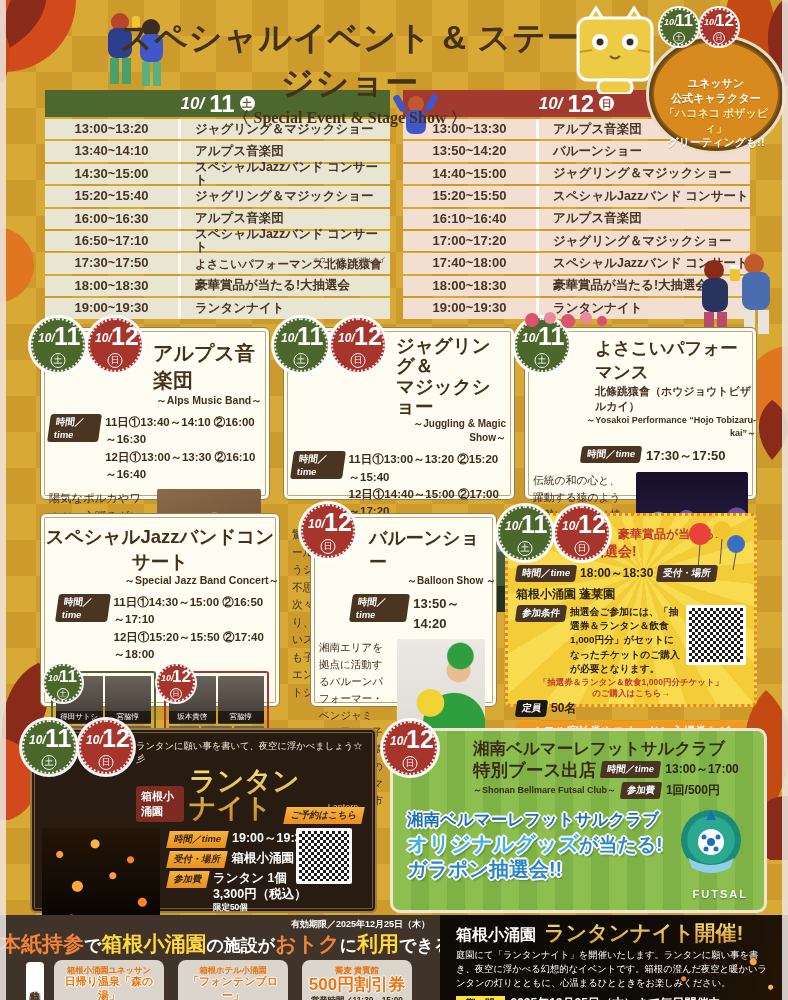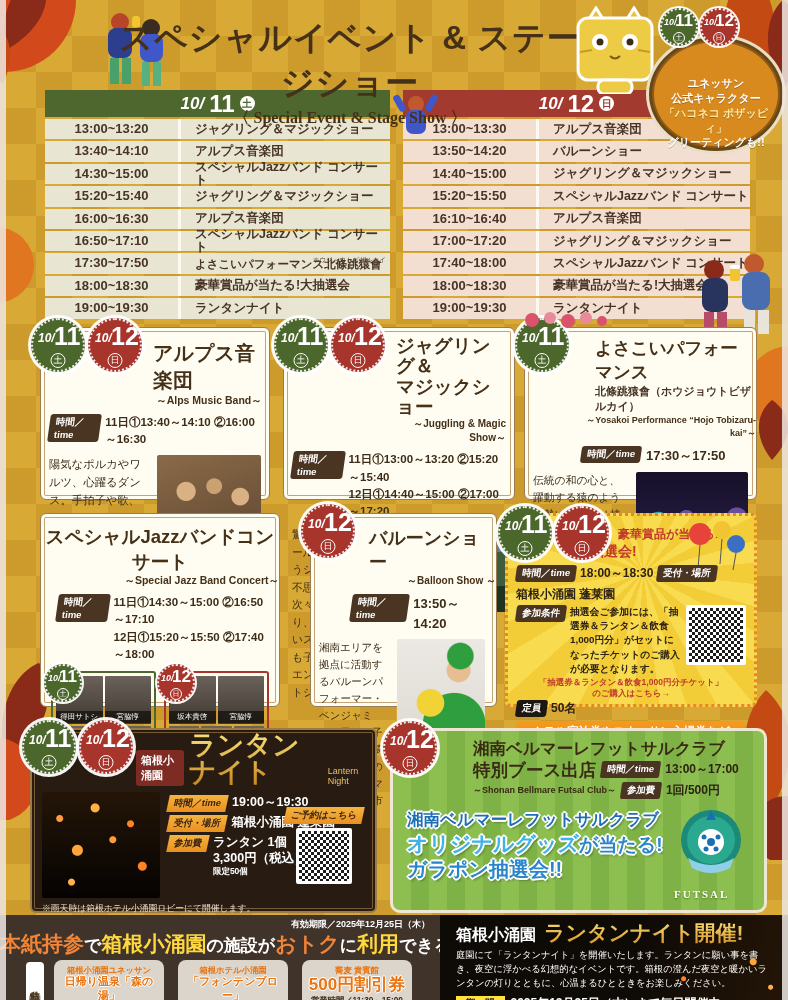--- a/index.html
+++ b/index.html
@@ -182,21 +182,21 @@
   .bell-t2{font-size:17.5px;font-weight:bold;color:#3a2a14;}
   .bell-sub{font-size:9px;font-weight:bold;color:#3a2a14;}
   .blabel{background:#4a3523;color:#fff;font-size:9.3px;font-weight:bold;padding:2px 6px;border-radius:2px;transform:skewX(-8deg);}
   .bell-val{font-size:12px;font-weight:bold;color:#2e2212;}
   .bell-big{margin:10px 0 0 14px;}
   .outline-w{text-shadow:-2px 0 #fff,2px 0 #fff,0 -2px #fff,0 2px #fff,-1px -1px #fff,1px 1px #fff,1px -1px #fff,-1px 1px #fff,2px 3px 2px rgba(0,0,0,.25);}
   .bb1{font-size:16.5px;font-weight:bold;color:#1d6fb5;}
   .bb2{font-size:21px;font-weight:bold;color:#3fb3e8;line-height:1.2;}
   .bb2 .t{color:#2a86cb;font-size:19px;}
   .bb3{font-size:20px;font-weight:bold;color:#2a86cb;line-height:1.2;}
-  .crest{position:absolute;right:16px;bottom:10px;text-align:left;font-family:Liberation Serif, serif;}
+  .crest{position:absolute;right:16px;bottom:10px;text-align:right;}
   .crest .ftxt{color:#fff;font-weight:bold;font-size:11px;letter-spacing:2px;text-shadow:0 1px 2px rgba(0,0,0,.4);}
 
   
   .footer{position:absolute;left:0;top:915px;width:788px;height:85px;background:#40332a;z-index:10;}
   .f-left{position:absolute;left:0;top:0;width:440px;height:85px;}
   .f-valid{position:absolute;right:10px;top:3px;font-size:9px;color:#fff;font-weight:bold;}
   .f-head{position:absolute;left:0;top:15px;width:440px;text-align:center;font-size:21px;font-weight:bold;white-space:nowrap;}
   .f-head .o{color:#f08437}.f-head .y{color:#ffd83d}.f-head .w{color:#fff;font-size:17px;}
   .f-tab{position:absolute;left:26px;top:47px;width:18px;height:40px;background:#fff;border-radius:4px 4px 0 0;
      writing-mode:vertical-rl;font-size:11px;font-weight:bold;color:#4a3523;text-align:center;line-height:18px;}
@@ -431,20 +431,21 @@
           <span class="bd">12</span>
           <span class="bw">日</span>
       </div>
     </div>
     <div class="ctitle">アルプス音楽団</div>
     <div class="csub">～Alps Music Band～</div>
     <div class="trow">
       <span class="tlabel">時間／time</span>
       <span class="timesline">
         <span>11日①13:40～14:10 ②16:00～16:30</span><br>
+        <span>12日①13:00～13:30 ②16:10～16:40</span>
       </span>
     </div>
     <div class="cbody">
       <div class="cdesc" style="width:104px">陽気なポルカやワルツ、心躍るダンス。手拍子や歌、楽器体験やダンスなどを通じて、参加型の楽しいコンサートをお届けします。</div>
       <div class="photo ph-alps"></div>
     </div>
   </div>
 
   <div class="card jug">
     <div class="badges">
@@ -634,20 +635,21 @@
         <span class="bm">10/</span>
           <span class="bd">11</span>
           <span class="bw">土</span>
       </div>
       <div class="badge r">
         <span class="bm">10/</span>
           <span class="bd">12</span>
           <span class="bw">日</span>
       </div>
     </div>
+    <div class="lan-tag">ランタンに願い事を書いて、夜空に浮かべましょう☆彡</div>
     <div class="lan-titlerow">
       <span class="lan-brand">箱根小涌園</span>
       <span class="lan-title">ランタンナイト</span>
       <span class="lan-en">Lantern Night</span>
     </div>
     <div class="lan-cols">
       <div class="photo ph-lantern"></div>
       <div class="lan-rows">
         <div class="lan-row">
           <span class="olabel">時間／time</span>

